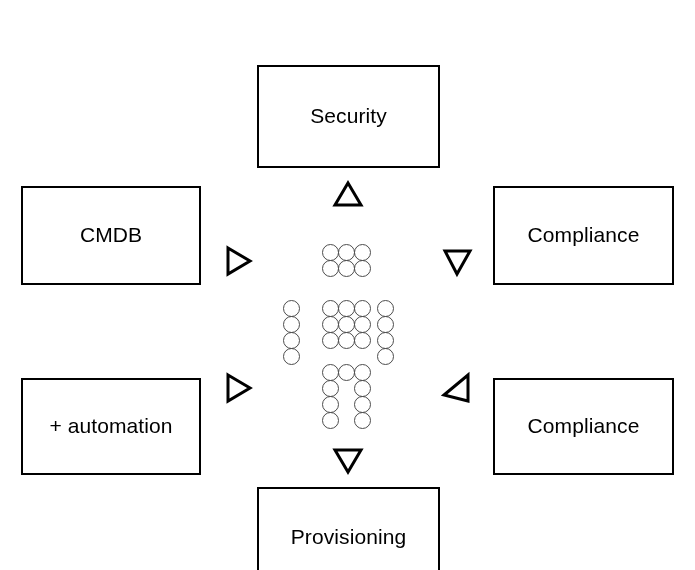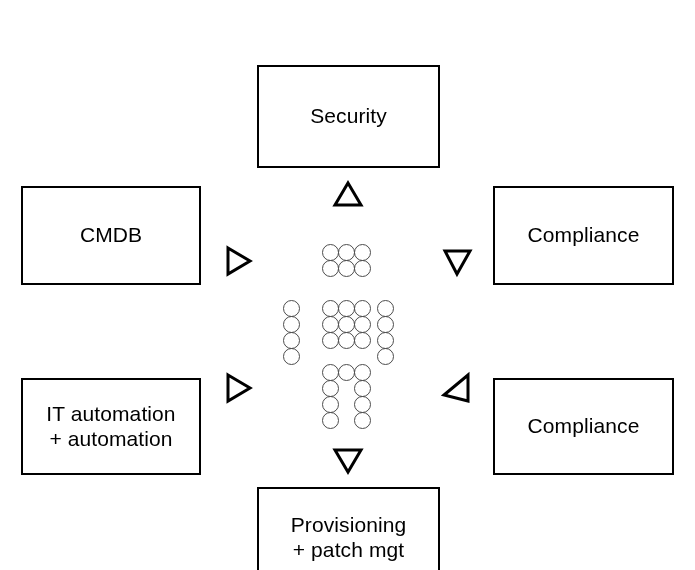--- a/index.html
+++ b/index.html
@@ -88,31 +88,29 @@
 
   <div class="box" id="box-cmdb">
     <span class="line">CMDB</span>
   </div>
 
   <div class="box" id="box-monitoring">
     <span class="line">Compliance</span>
   </div>
 
   <div class="box" id="box-automation">
-    <span class="line">IT automation</span>
     <span class="line">+ automation</span>
   </div>
 
   <div class="box" id="box-compliance">
     <span class="line">Compliance</span>
   </div>
 
   <div class="box" id="box-provision">
     <span class="line">Provisioning</span>
-    <span class="line">+ patch mgt</span>
   </div>
 
   <div class="arrow" id="arrow-top">
     <svg width="34" height="34" viewBox="0 0 34 34">
       <polygon points="17,6 30,28 4,28" fill="none" stroke="#000000" stroke-width="3" stroke-linejoin="miter"></polygon>
     </svg>
   </div>
 
   <div class="arrow" id="arrow-bottom">
     <svg width="34" height="34" viewBox="0 0 34 34">

